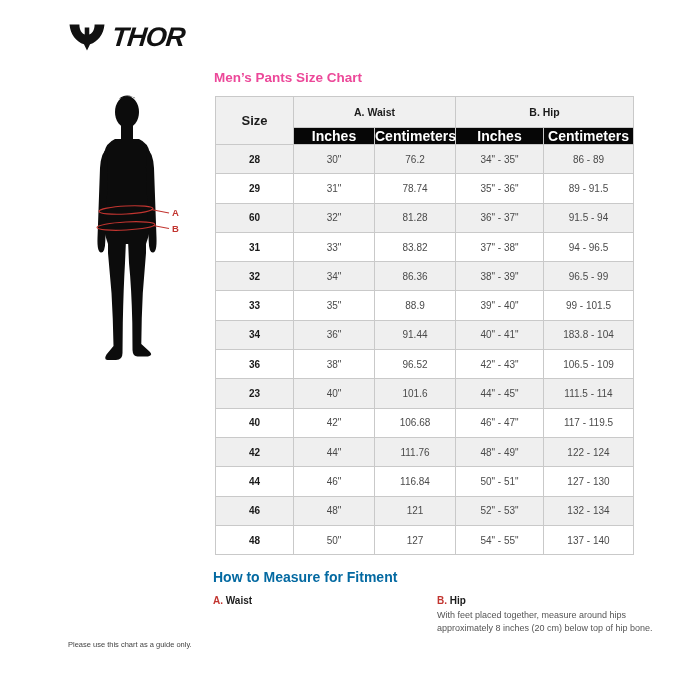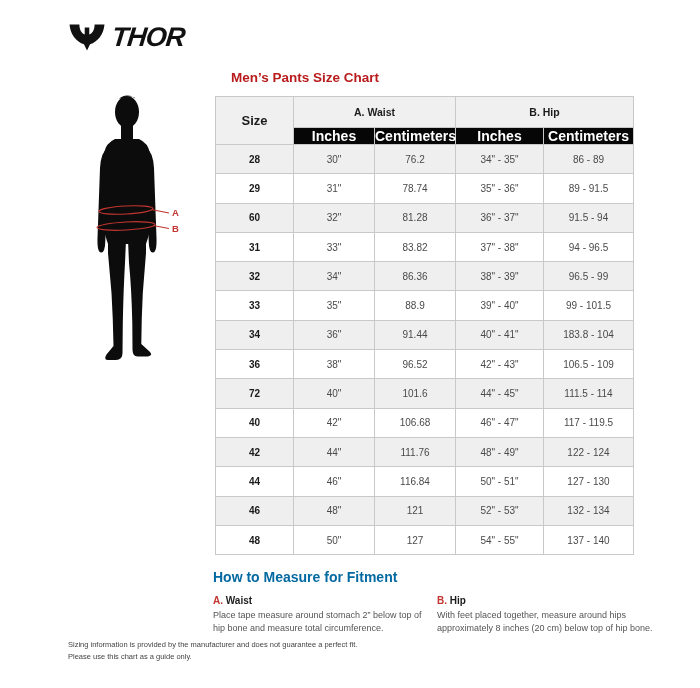--- a/index.html
+++ b/index.html
@@ -38,25 +38,25 @@
     position: absolute;
     left: 85px;
     top: 93px;
     width: 100px;
     height: 278px;
   }
 
   
   .chart-title {
     position: absolute;
-    left: 231px;
+    left: 214px;
     top: 70px;
     font-size: 13.5px;
     font-weight: bold;
-    color: #b91c1c;
+    color: #ec4899;
   }
 
   
   .size-table {
     position: absolute;
     left: 215px;
     top: 96px;
     width: 418px;
     border-collapse: collapse;
     table-layout: fixed;
@@ -258,21 +258,21 @@
           <td>183.8 - 104</td>
         </tr>
         <tr>
           <td>36</td>
           <td>38"</td>
           <td>96.52</td>
           <td>42" - 43"</td>
           <td>106.5 - 109</td>
         </tr>
         <tr>
-          <td>72</td>
+          <td>23</td>
           <td>40"</td>
           <td>101.6</td>
           <td>44" - 45"</td>
           <td>111.5 - 114</td>
         </tr>
         <tr>
           <td>40</td>
           <td>42"</td>
           <td>106.68</td>
           <td>46" - 47"</td>
@@ -309,29 +309,27 @@
       </tbody>
   </table>
 
   <h3 class="measure-heading">How to Measure for Fitment</h3>
 
   <div class="measure-item item-a">
     <div class="measure-label">
       <span class="red-letter">A.</span>
       <span>Waist</span>
     </div>
-    <p class="measure-text">Place tape measure around stomach 2” below top of hip bone and measure total circumference.</p>
   </div>
 
   <div class="measure-item item-b">
     <div class="measure-label">
       <span class="red-letter">B.</span>
       <span>Hip</span>
     </div>
     <p class="measure-text">With feet placed together, measure around hips approximately 8 inches (20 cm) below top of hip bone.</p>
   </div>
 
   <div class="disclaimer">
-    <div>Sizing information is provided by the manufacturer and does not guarantee a perfect fit.</div>
     <div>Please use this chart as a guide only.</div>
   </div>
 
 </div>
 
 </body></html>

